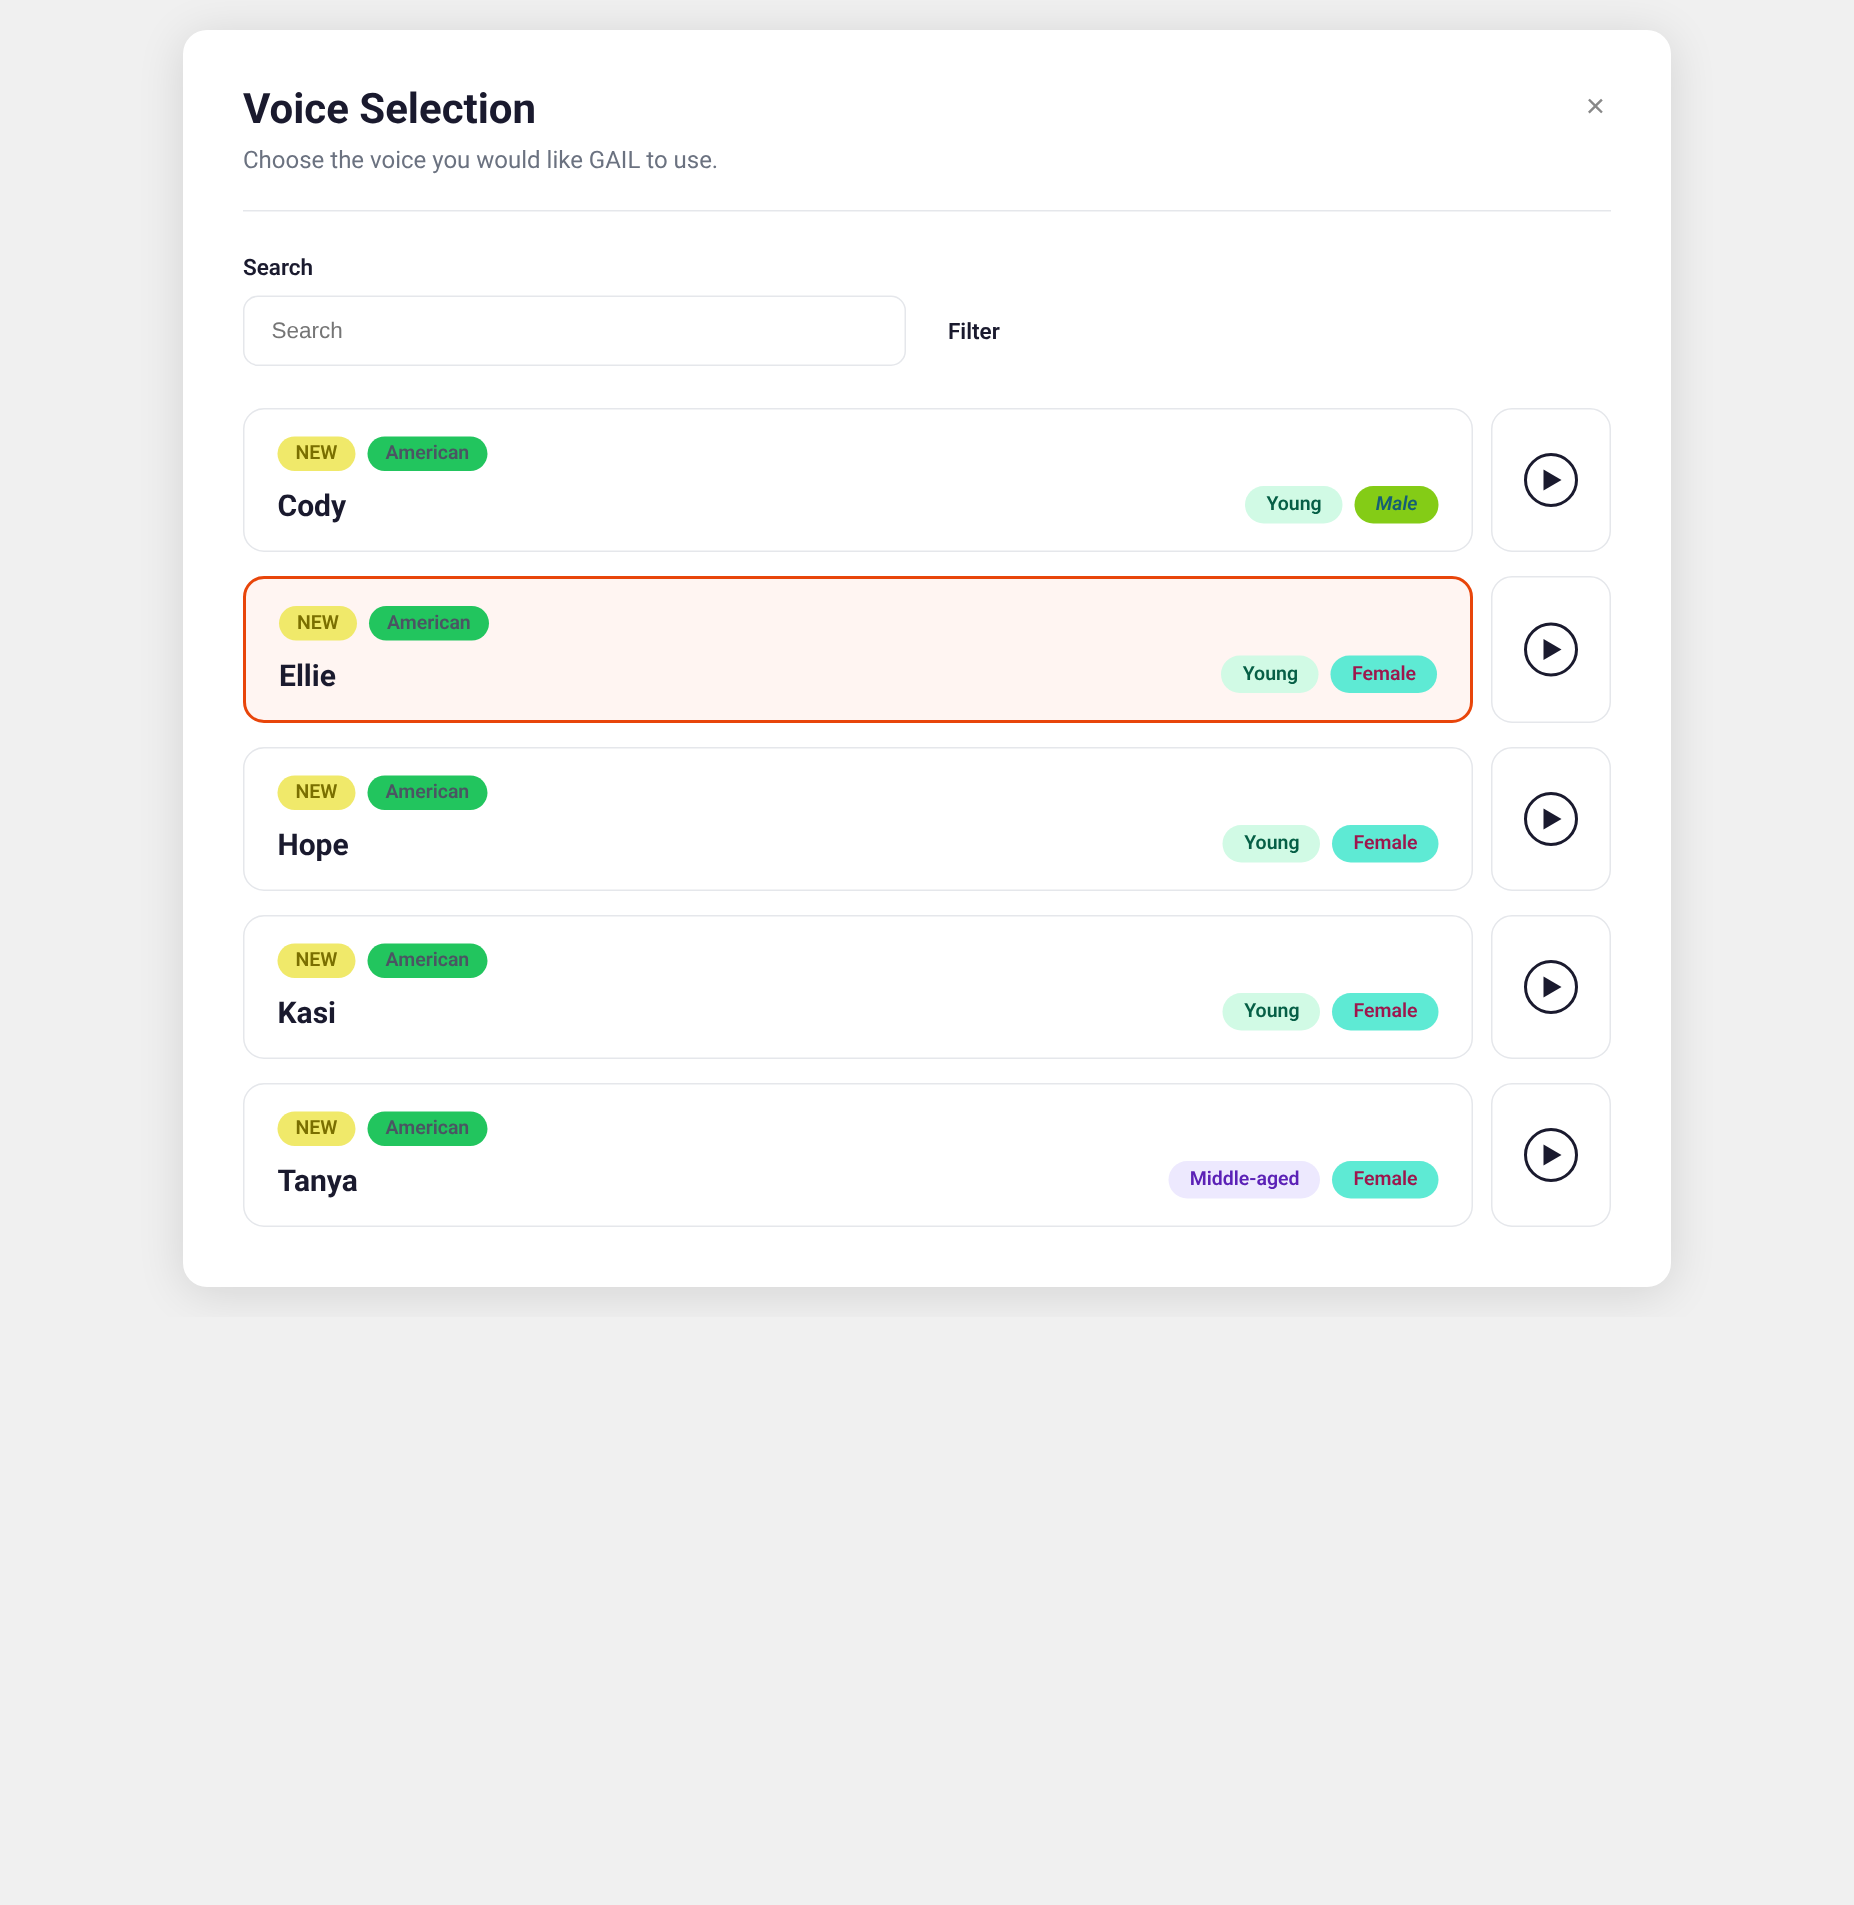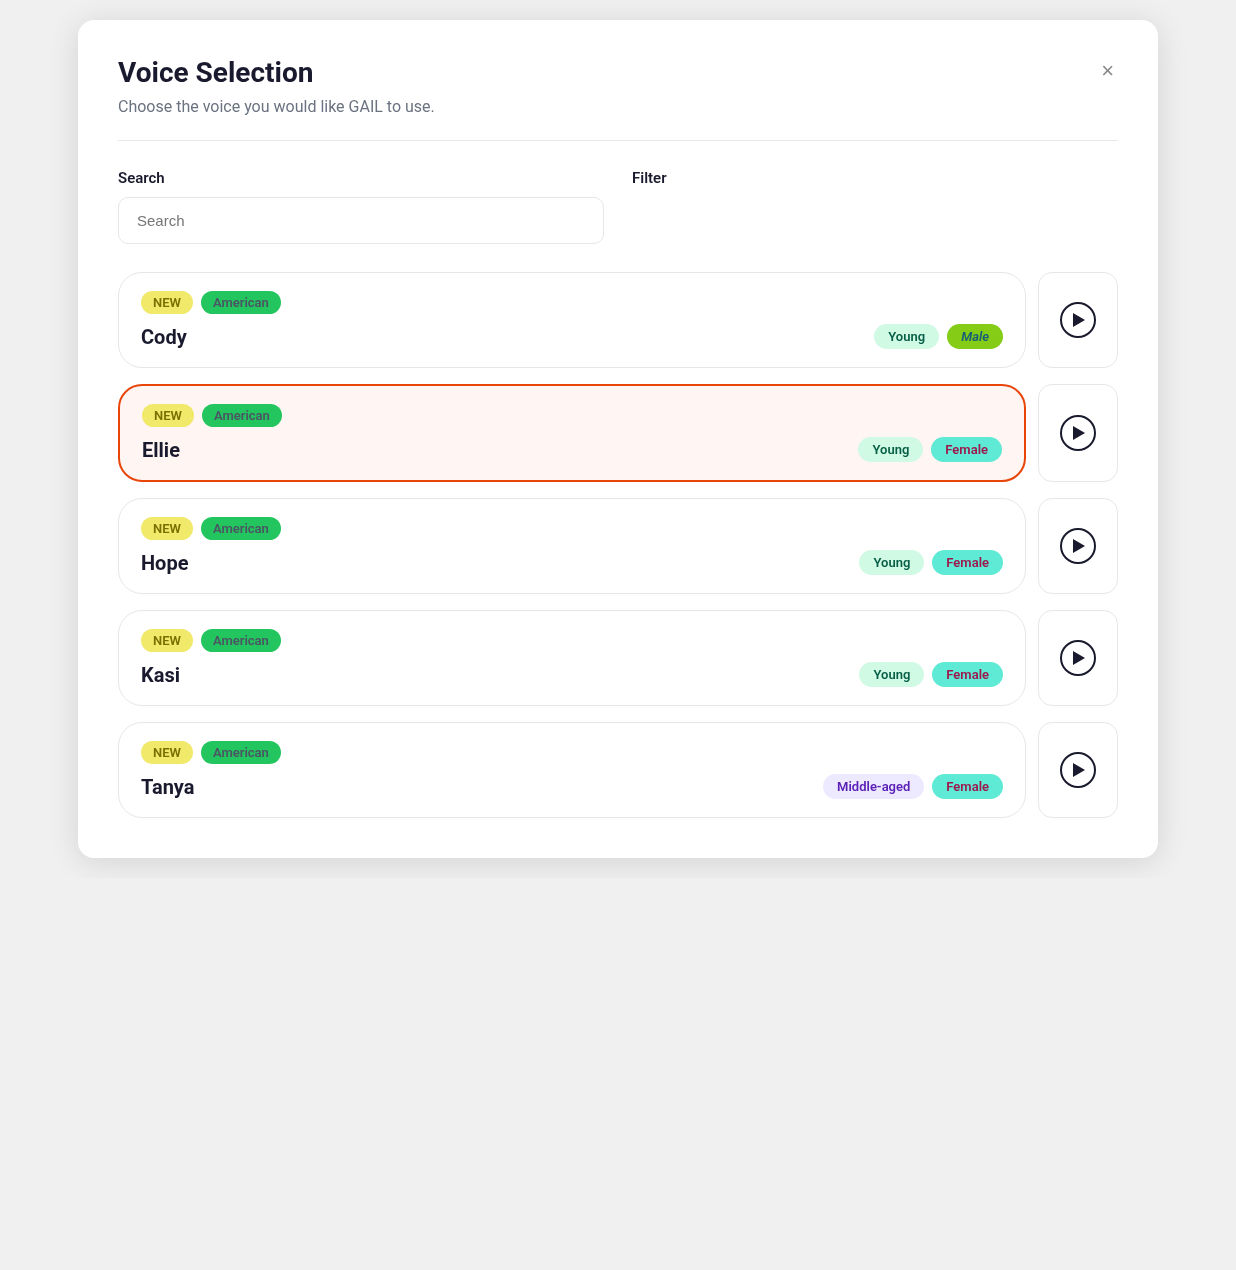--- a/index.html
+++ b/index.html
@@ -13,21 +13,21 @@
       background: #f0f0f0;
       display: flex;
       justify-content: center;
       align-items: flex-start;
       padding: 20px;
     }
 
     .modal {
       background: #ffffff;
       border-radius: 16px;
-      width: 1080px;
+      width: 992px;
       padding: 36px 40px 40px 40px;
       box-shadow: 0 4px 32px rgba(0,0,0,0.12);
       position: relative;
     }
 
     .modal-header {
       display: flex;
       justify-content: space-between;
       align-items: flex-start;
       margin-bottom: 8px;
@@ -66,20 +66,21 @@
       gap: 28px;
       margin-bottom: 28px;
     }
 
     .search-section {
       flex: 1;
     }
 
     .filter-section {
       flex: 1;
+      margin-top: 43px;
     }
 
     .field-label {
       font-size: 15px;
       font-weight: 600;
       color: #1a1a2e;
       margin-bottom: 10px;
     }
 
     .search-input {
@@ -128,21 +129,21 @@
 
     .voice-row {
       display: flex;
       align-items: stretch;
       gap: 12px;
     }
 
     .voice-card {
       flex: 1;
       border: 1.5px solid #e5e7eb;
-      border-radius: 24px;
+      border-radius: 14px;
       padding: 18px 22px;
       background: #fff;
       cursor: pointer;
     }
 
     .voice-card.selected {
       border: 2.5px solid #e8450a;
       background: #fff5f2;
     }
 

